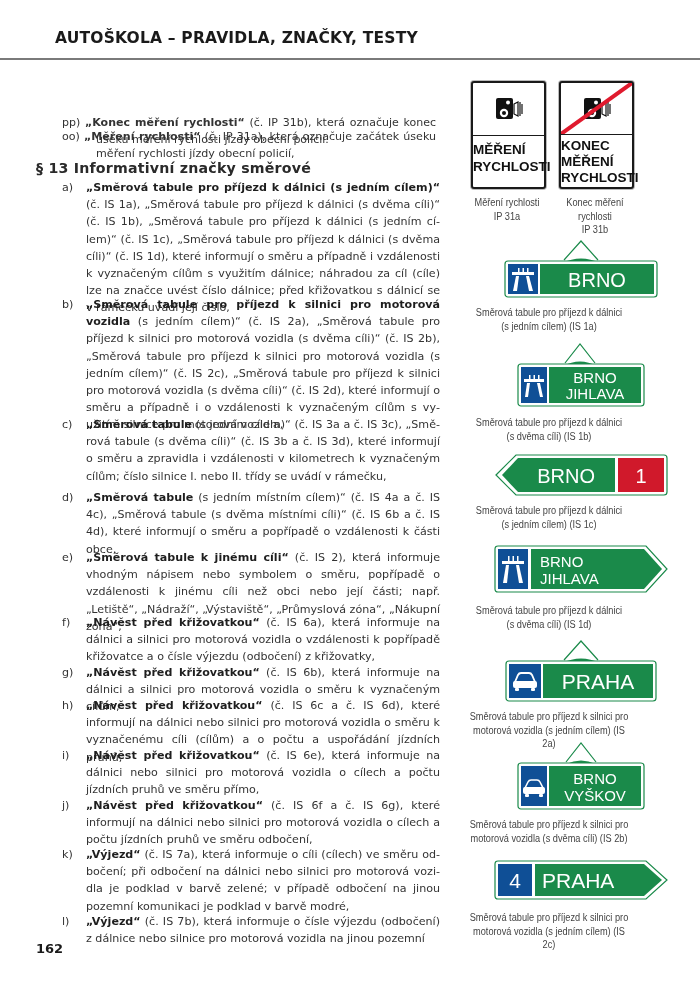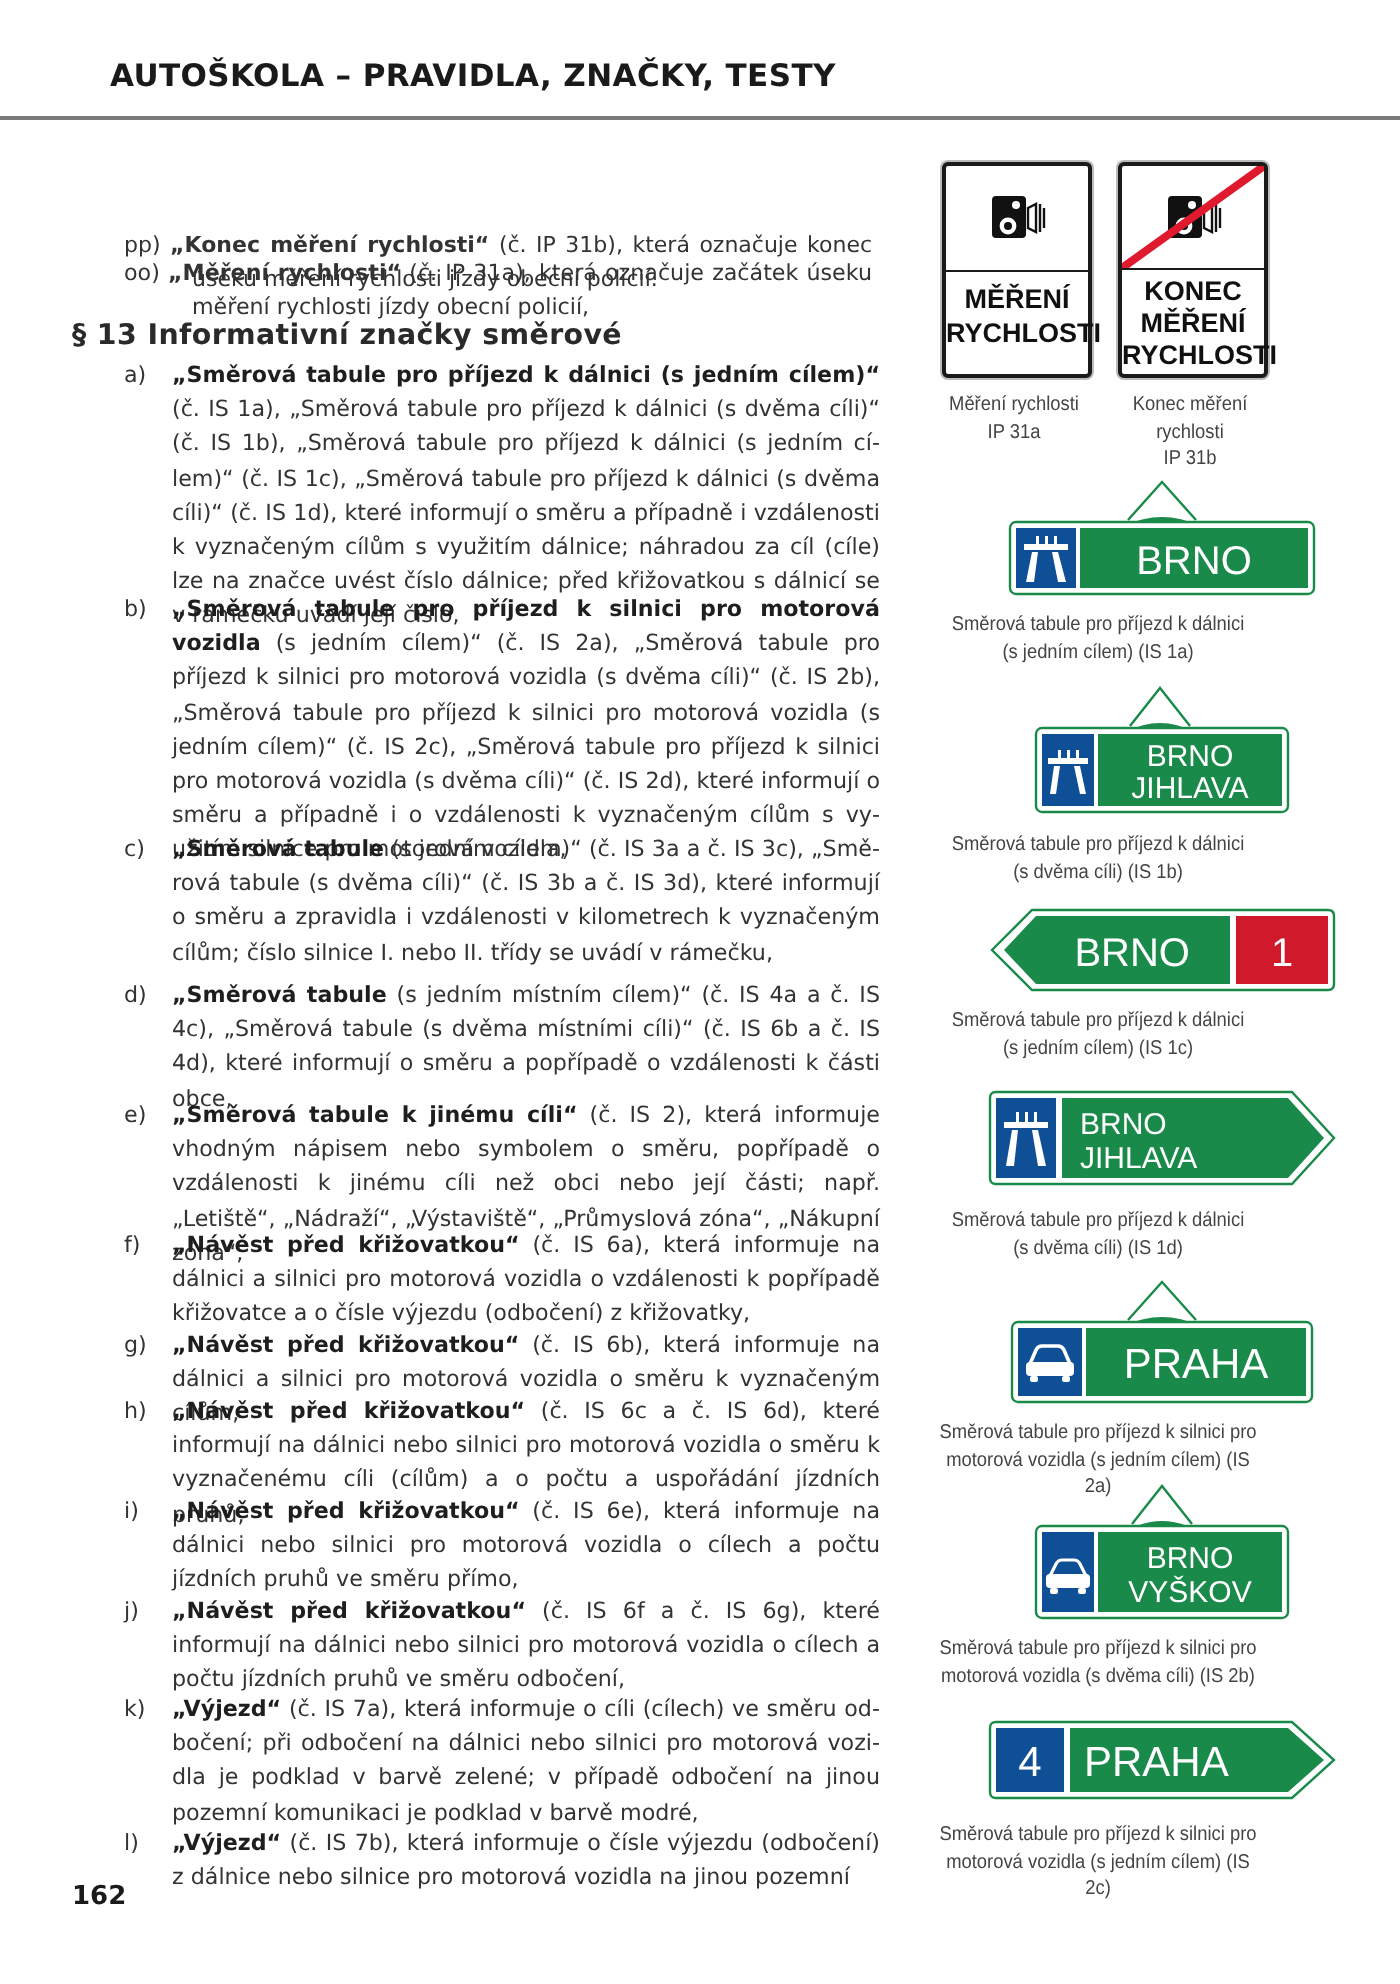--- a/index.html
+++ b/index.html
@@ -13,21 +13,21 @@
 
   .item { position:absolute; left:62px; width:378px; font-family:"DejaVu Sans", sans-serif; font-size:11.1px; line-height:17.2px; color:#333; }
   .item .lbl { position:absolute; left:0; top:0; width:20px; }
   .item .txt { display:block; margin-left:24px; text-align:justify; hyphens:manual; }
   .item b { color:#1e1e1e; }
 
   .page-number { position:absolute; left:36px; top:941px; font-family:"DejaVu Sans", sans-serif; font-weight:bold; font-size:13px; color:#1a1a1a; }
 
   .sign-ip { position:absolute; background:#fff; border:2px solid #1a1a1a; border-radius:3px; box-shadow:0 0 0 1px #bbb; }
   .sign-ip .top { position:absolute; left:0; top:0; right:0; height:52px; border-bottom:1.5px solid #1a1a1a; }
-  .sign-ip .bottom { position:absolute; left:0; right:0; bottom:0; text-align:center; font-family:"Liberation Sans", sans-serif; font-weight:bold; color:#111; font-size:13.5px; line-height:17px; }
+  .sign-ip .bottom { position:absolute; left:0; right:0; bottom:0; font-family:"Liberation Sans", sans-serif; font-weight:bold; color:#111; font-size:13.5px; line-height:17px; }
   .cam { position:absolute; left:50%; top:13px; margin-left:-14px; width:30px; height:26px; }
   .cross { position:absolute; left:0; top:0; width:100%; height:100%; }
 
   .caption { position:absolute; text-align:center; font-family:"Liberation Sans", sans-serif; font-size:10px; line-height:13.5px; color:#444; transform:scaleX(0.92); transform-origin:center top; }
 
   .gsign { position:absolute;margin-left:32px; }
   .gsign svg { display:block; }
   .sign-text { font-family:"Liberation Sans", sans-serif; fill:#ffffff; }
 </style>
 </head>

